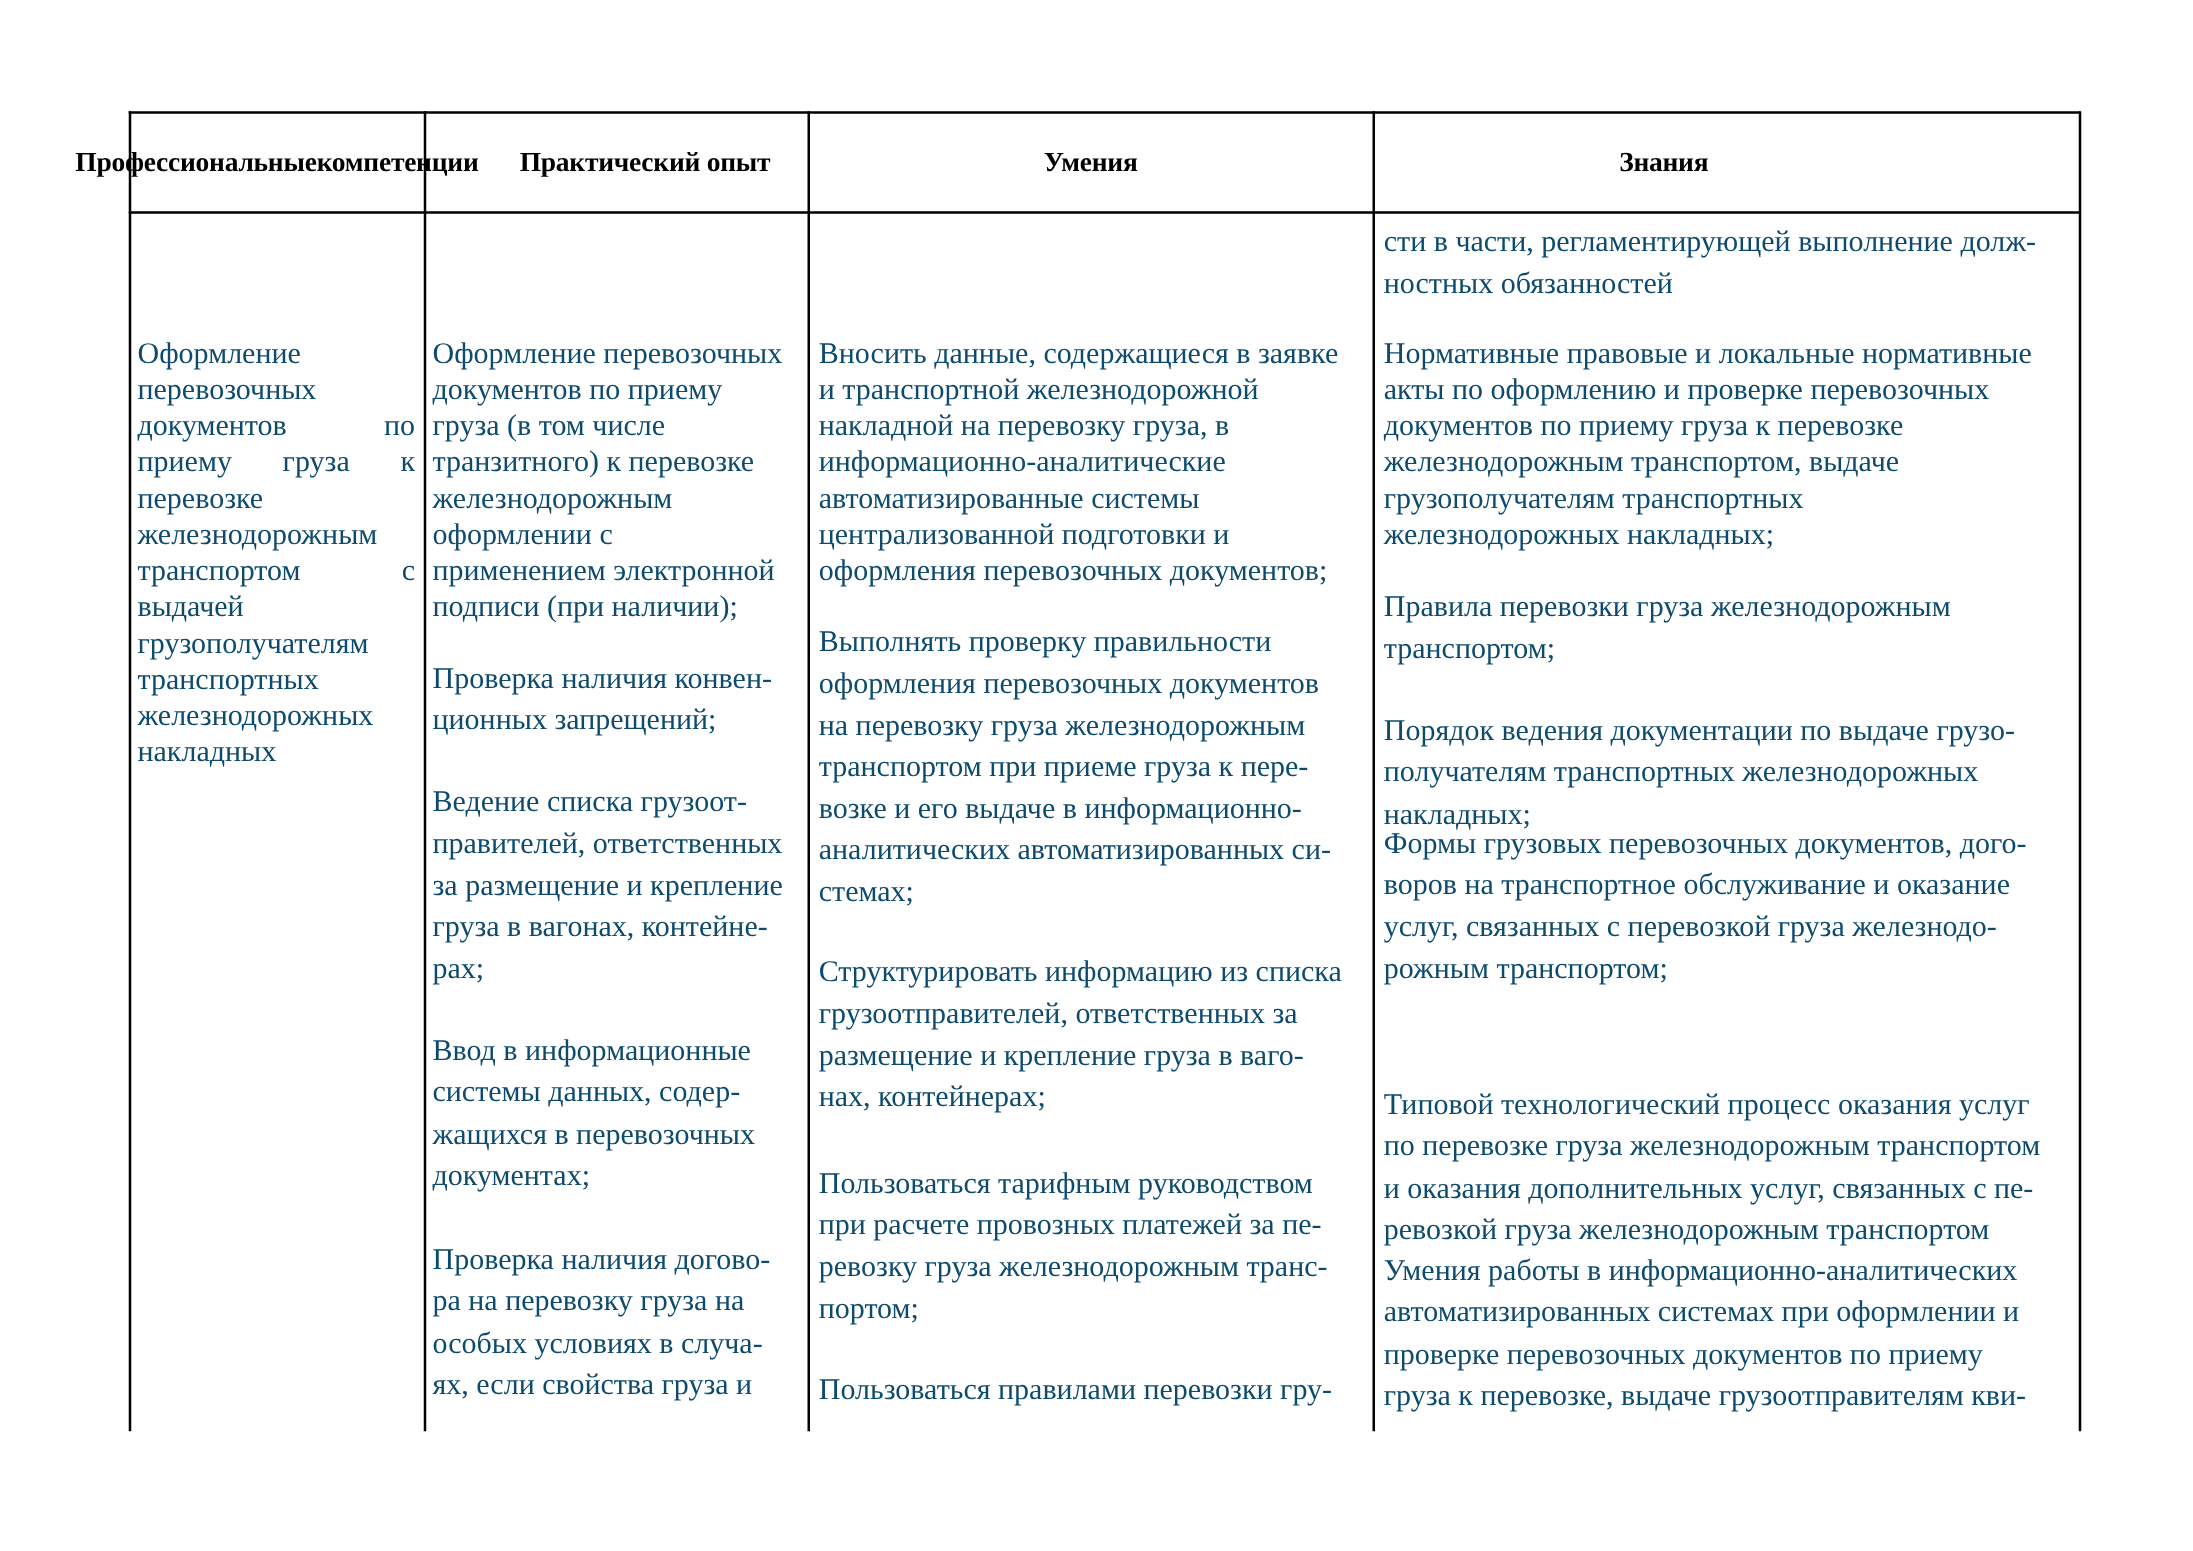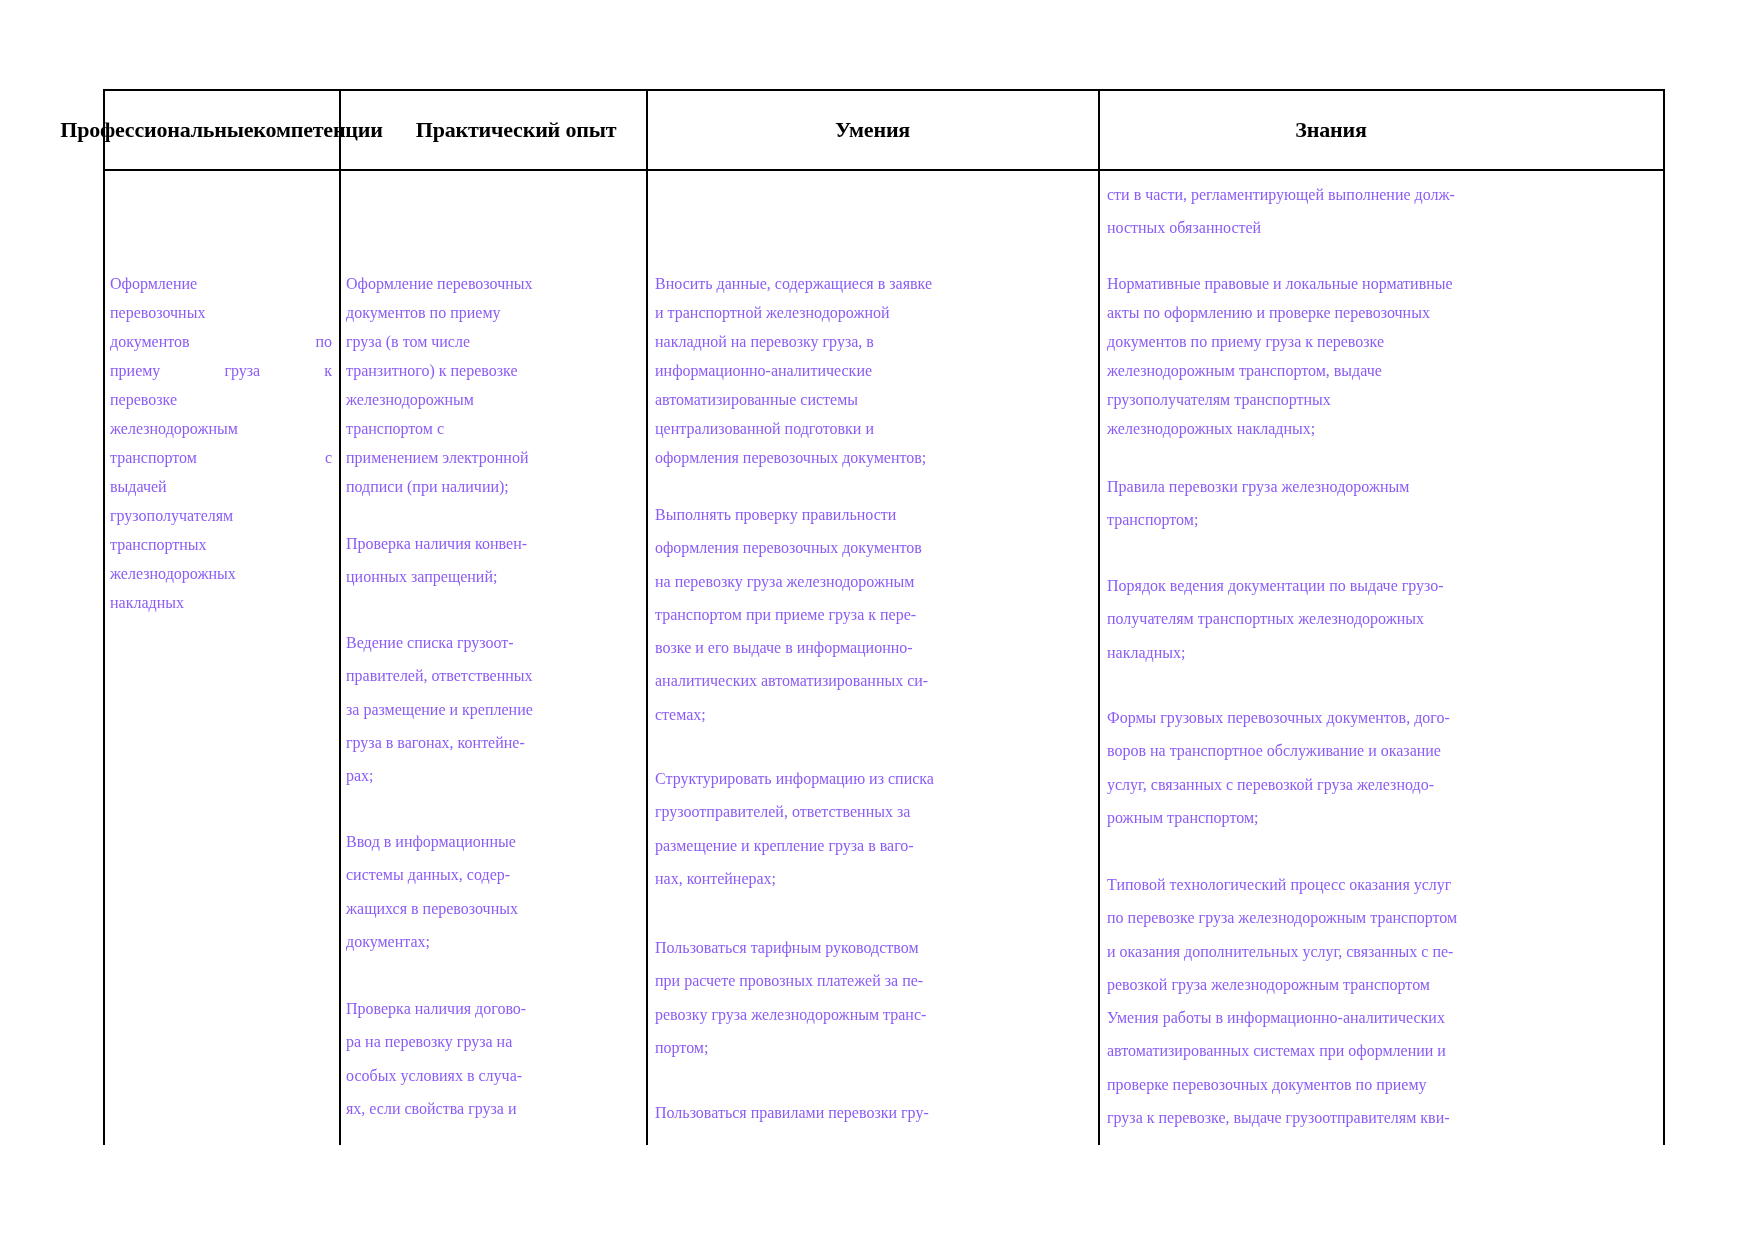--- a/index.html
+++ b/index.html
@@ -39,23 +39,23 @@
     text-align: center;
     font-weight: bold;
     font-size: 22px;
     line-height: 24px;
     color: #000000;
     letter-spacing: -0.2px;
   }
 
   .para {
     position: absolute;
-    font-size: 16px;
+    font-size: 24px;
     white-space: nowrap;
-    color: #8b5cf6;
+    color: #0c4a6e;
   }
   .para .ln {
     display: block;
   }
   .dense { line-height: 29px; }
   .spaced { line-height: 33.3px; }
 
   .justify .ln {
     display: flex;
     justify-content: space-between;
@@ -109,21 +109,21 @@
         <span class="ln last"><span>накладных</span></span>
       </div>
 
     <div id="col-experience">
         <div class="para dense" style="left: 346px; top: 269px; width: 296px;">
           <span class="ln">Оформление перевозочных</span>
           <span class="ln">документов по приему</span>
           <span class="ln">груза (в том числе</span>
           <span class="ln">транзитного) к перевозке</span>
           <span class="ln">железнодорожным</span>
-          <span class="ln">транспортом с</span>
+          <span class="ln">оформлении с</span>
           <span class="ln">применением электронной</span>
           <span class="ln">подписи (при наличии);</span>
         </div>
         <div class="para spaced" style="left: 346px; top: 527px; width: 296px;">
           <span class="ln">Проверка наличия конвен-</span>
           <span class="ln">ционных запрещений;</span>
         </div>
         <div class="para spaced" style="left: 346px; top: 626px; width: 296px;">
           <span class="ln">Ведение списка грузоот-</span>
           <span class="ln">правителей, ответственных</span>
@@ -196,21 +196,21 @@
         </div>
         <div class="para spaced" style="left: 1107px; top: 470px; width: 552px;">
           <span class="ln">Правила перевозки груза железнодорожным</span>
           <span class="ln">транспортом;</span>
         </div>
         <div class="para spaced" style="left: 1107px; top: 569px; width: 552px;">
           <span class="ln">Порядок ведения документации по выдаче грузо-</span>
           <span class="ln">получателям транспортных железнодорожных</span>
           <span class="ln">накладных;</span>
         </div>
-        <div class="para spaced" style="left: 1107px; top: 701px; width: 552px;">
+        <div class="para spaced" style="left: 1107px; top: 659px; width: 552px;">
           <span class="ln">Формы грузовых перевозочных документов, дого-</span>
           <span class="ln">воров на транспортное обслуживание и оказание</span>
           <span class="ln">услуг, связанных с перевозкой груза железнодо-</span>
           <span class="ln">рожным транспортом;</span>
         </div>
         <div class="para spaced" style="left: 1107px; top: 868px; width: 552px;">
           <span class="ln">Типовой технологический процесс оказания услуг</span>
           <span class="ln">по перевозке груза железнодорожным транспортом</span>
           <span class="ln">и оказания дополнительных услуг, связанных с пе-</span>
           <span class="ln">ревозкой груза железнодорожным транспортом</span>

